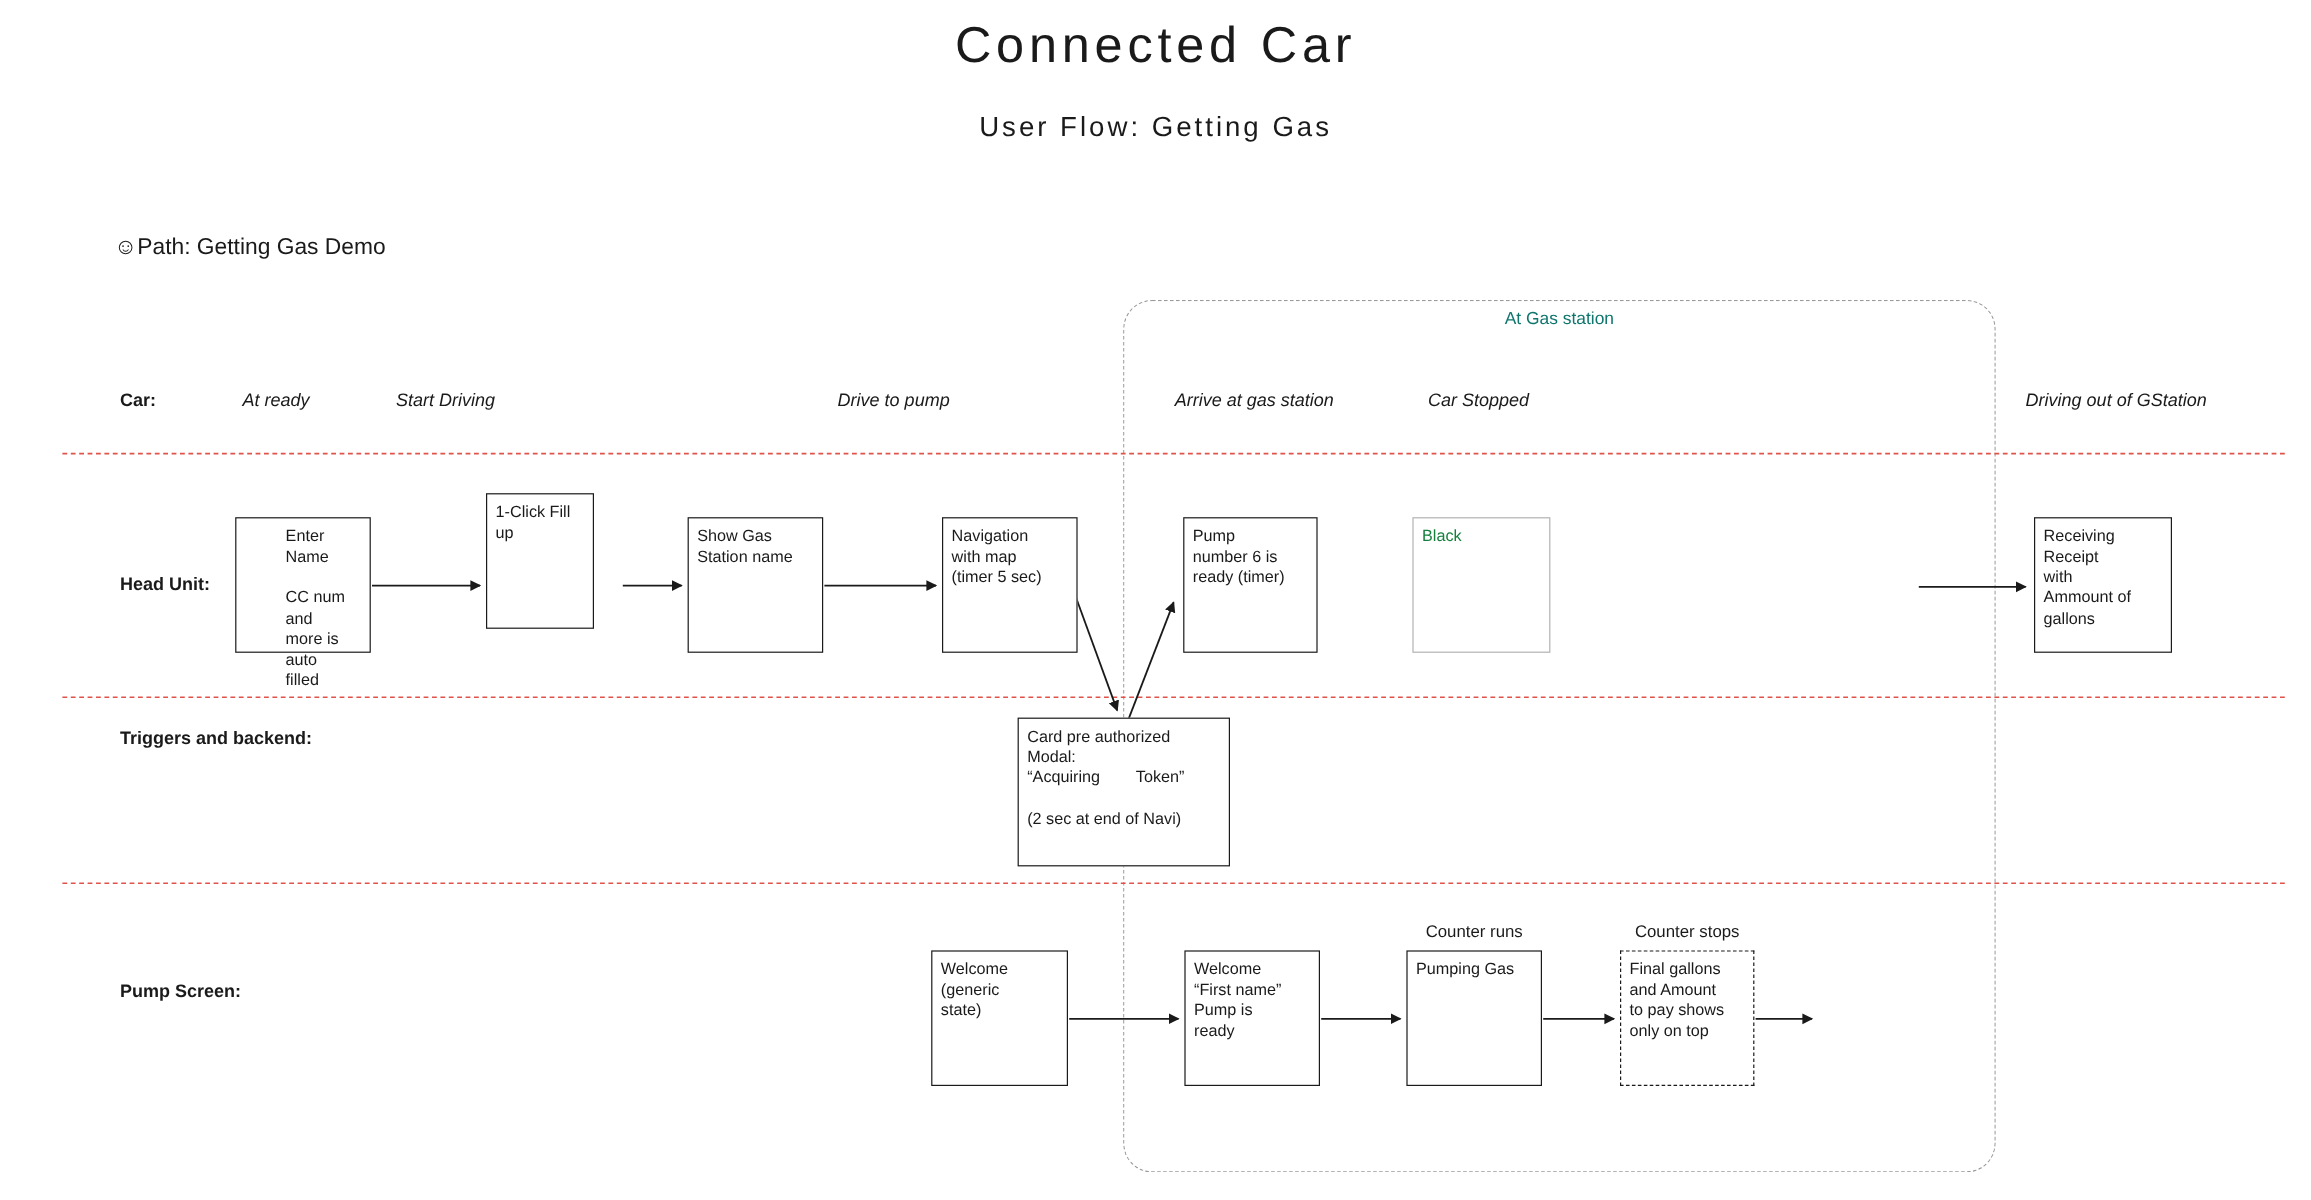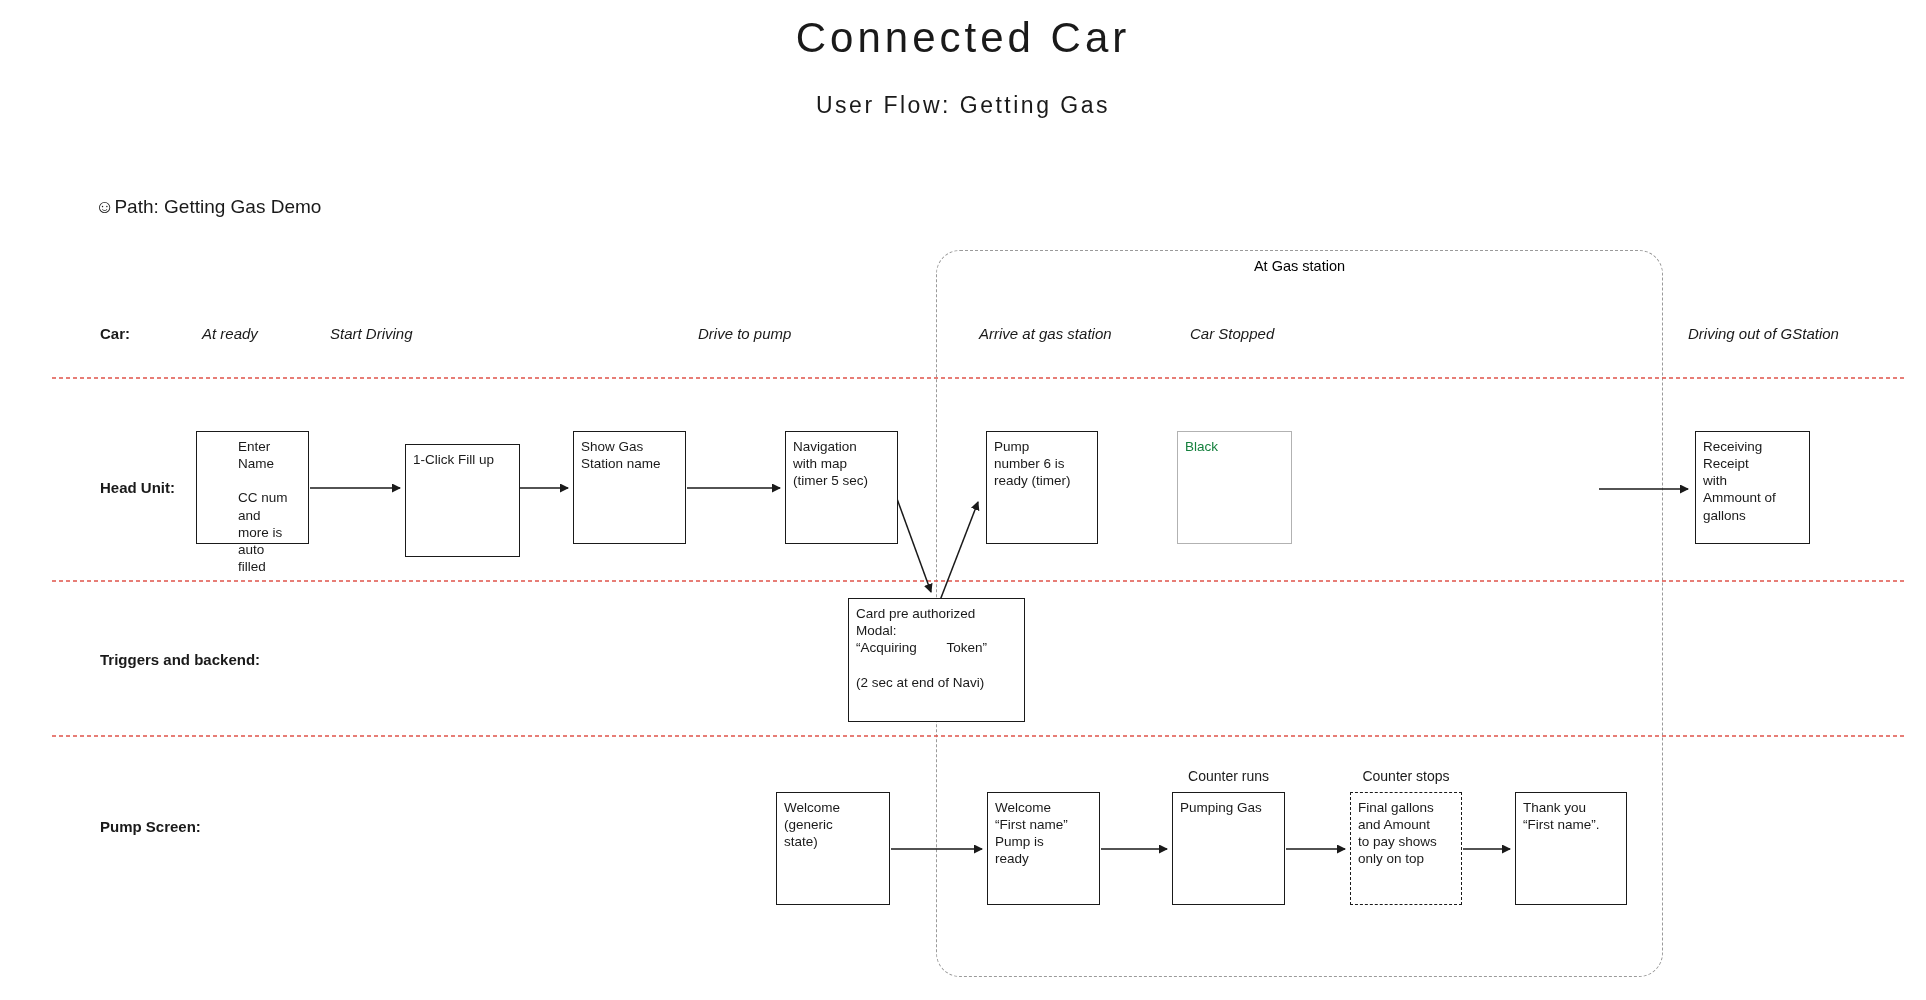--- a/index.html
+++ b/index.html
@@ -15,21 +15,21 @@
     position:absolute;left:0;top:92px;width:1926px;text-align:center;
     font-size:23px;font-weight:400;letter-spacing:2.5px;
   }
   .path-label{position:absolute;left:95px;top:196px;font-size:19px;}
   .zone{
     position:absolute;left:936px;top:250px;width:727px;height:727px;
     border:1.5px dashed #9a9a9a;border-radius:24px;box-sizing:border-box;z-index:1;
   }
   .zone-label{
     position:absolute;left:936px;top:258px;width:727px;text-align:center;
-    font-size:14.5px;color:#000000;z-index:1;
+    font-size:14.5px;color:#0f766e;z-index:1;
   }
   svg.wires{position:absolute;left:0;top:0;z-index:2;}
   .row-label{position:absolute;font-size:15px;font-weight:bold;z-index:4;}
   .stage-label{position:absolute;font-size:15px;font-style:italic;z-index:4;white-space:nowrap;}
   .node{
     position:absolute;background:#ffffff;border:1.5px solid #1a1a1a;box-sizing:border-box;
     padding:6px 7px;font-size:13.5px;line-height:1.27;white-space:pre-wrap;z-index:3;
   }
   .node.gray{border-color:#b2b2b2;color:#15803d;}
   .node.dashed{border-style:dashed;}
@@ -69,36 +69,36 @@
       <line x1="1599" y1="489" x2="1688" y2="489" marker-end="url(#ah)"></line>
       <line x1="891" y1="849" x2="982" y2="849" marker-end="url(#ah)"></line>
       <line x1="1101" y1="849" x2="1167" y2="849" marker-end="url(#ah)"></line>
       <line x1="1286" y1="849" x2="1345" y2="849" marker-end="url(#ah)"></line>
       <line x1="1463" y1="849" x2="1510" y2="849" marker-end="url(#ah)"></line>
     </g>
   </svg>
 
   <div class="row-label" style="left:100px;top:325px;">Car:</div>
   <div class="row-label" style="left:100px;top:479px;">Head Unit:</div>
-  <div class="row-label" style="left:100px;top:607px;margin-top:44px;">Triggers and backend:</div>
+  <div class="row-label" style="left:100px;top:607px;">Triggers and backend:</div>
   <div class="row-label" style="left:100px;top:818px;">Pump Screen:</div>
 
   <div class="stage-label" style="left:202px;top:325px;">At ready</div>
   <div class="stage-label" style="left:330px;top:325px;">Start Driving</div>
   <div class="stage-label" style="left:698px;top:325px;">Drive to pump</div>
   <div class="stage-label" style="left:979px;top:325px;">Arrive at gas station</div>
   <div class="stage-label" style="left:1190px;top:325px;">Car Stopped</div>
   <div class="stage-label" style="left:1688px;top:325px;">Driving out of GStation</div>
 
   <div class="node" style="left:196px;top:431px;width:113px;height:113px;padding-left:41px;">Enter Name
 
 CC num and
 more is auto
 filled</div>
-  <div class="node" style="left:405px;top:444px;width:115px;height:113px;">1-Click Fill up</div>
+  <div class="node" style="left:405px;top:411px;width:90px;height:113px;">1-Click Fill up</div>
   <div class="node" style="left:573px;top:431px;width:113px;height:113px;">Show Gas
 Station name</div>
   <div class="node" style="left:785px;top:431px;width:113px;height:113px;">Navigation
 with map
 (timer 5 sec)</div>
   <div class="node" style="left:986px;top:431px;width:112px;height:113px;">Pump
 number 6 is
 ready (timer)</div>
   <div class="node gray" style="left:1177px;top:431px;width:115px;height:113px;">Black</div>
   <div class="node" style="left:1695px;top:431px;width:115px;height:113px;">Receiving
@@ -121,16 +121,14 @@
 state)</div>
   <div class="node" style="left:987px;top:792px;width:113px;height:113px;">Welcome
 “First name”
 Pump is
 ready</div>
   <div class="node" style="left:1172px;top:792px;width:113px;height:113px;">Pumping Gas</div>
   <div class="node dashed" style="left:1350px;top:792px;width:112px;height:113px;">Final gallons
 and Amount
 to pay shows
 only on top</div>
-  <div class="node" style="left:1515px;top:792px;width:112px;height:113px;">Thank you
-“First name”.</div>
 
 </div>
 
 </body></html>

